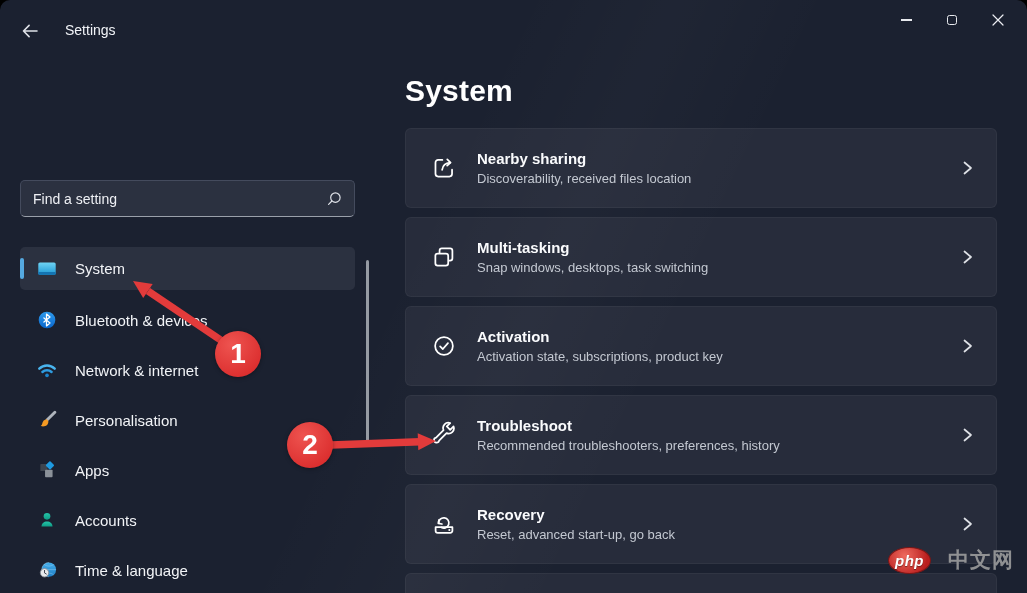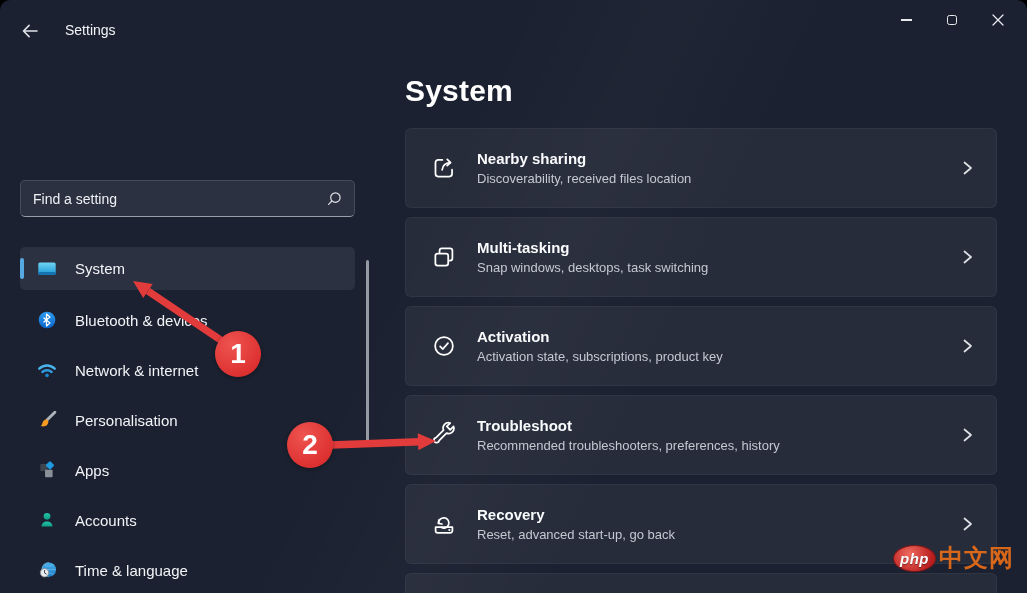--- a/index.html
+++ b/index.html
@@ -61,27 +61,27 @@
   
   .overlay { position:absolute; inset:0; z-index:40; pointer-events:none; }
   .ann-circle { position:absolute; width:46px; height:46px; border-radius:50%;
     background:radial-gradient(circle at 36% 30%, #ee5450, #dc2f2f 75%);
     z-index:41; display:flex; align-items:center; justify-content:center;
     box-shadow:0 1px 4px rgba(0,0,0,.35); }
   .ann-circle span { color:#fff; font-size:28px; font-weight:700; }
 
   
   .watermark { position:absolute; right:13px; bottom:19px; z-index:45;
-    display:flex; align-items:center; gap:3px; }
+    display:flex; align-items:center; gap:17px; }
   .wm-logo { width:43px; height:27px; border-radius:50%;
     background:radial-gradient(circle at 38% 32%, #ee6a5e, #b91e1e 75%);
     border:1px solid #7e1717; color:#fff; font-style:italic; font-weight:700;
     font-size:15px; display:flex; align-items:center; justify-content:center;
     text-shadow:0 1px 1px rgba(0,0,0,.45); letter-spacing:.5px; }
-  .wm-text { font-size:24px; font-weight:700; color:#f97316; opacity:.85;
+  .wm-text { font-size:21px; font-weight:700; color:#a3a3a3; opacity:.85;
     letter-spacing:1px; }
 
   svg { display:block; }
 </style>
 </head>
 <body>
 
 <div class="stage">
   <div class="window">
 

